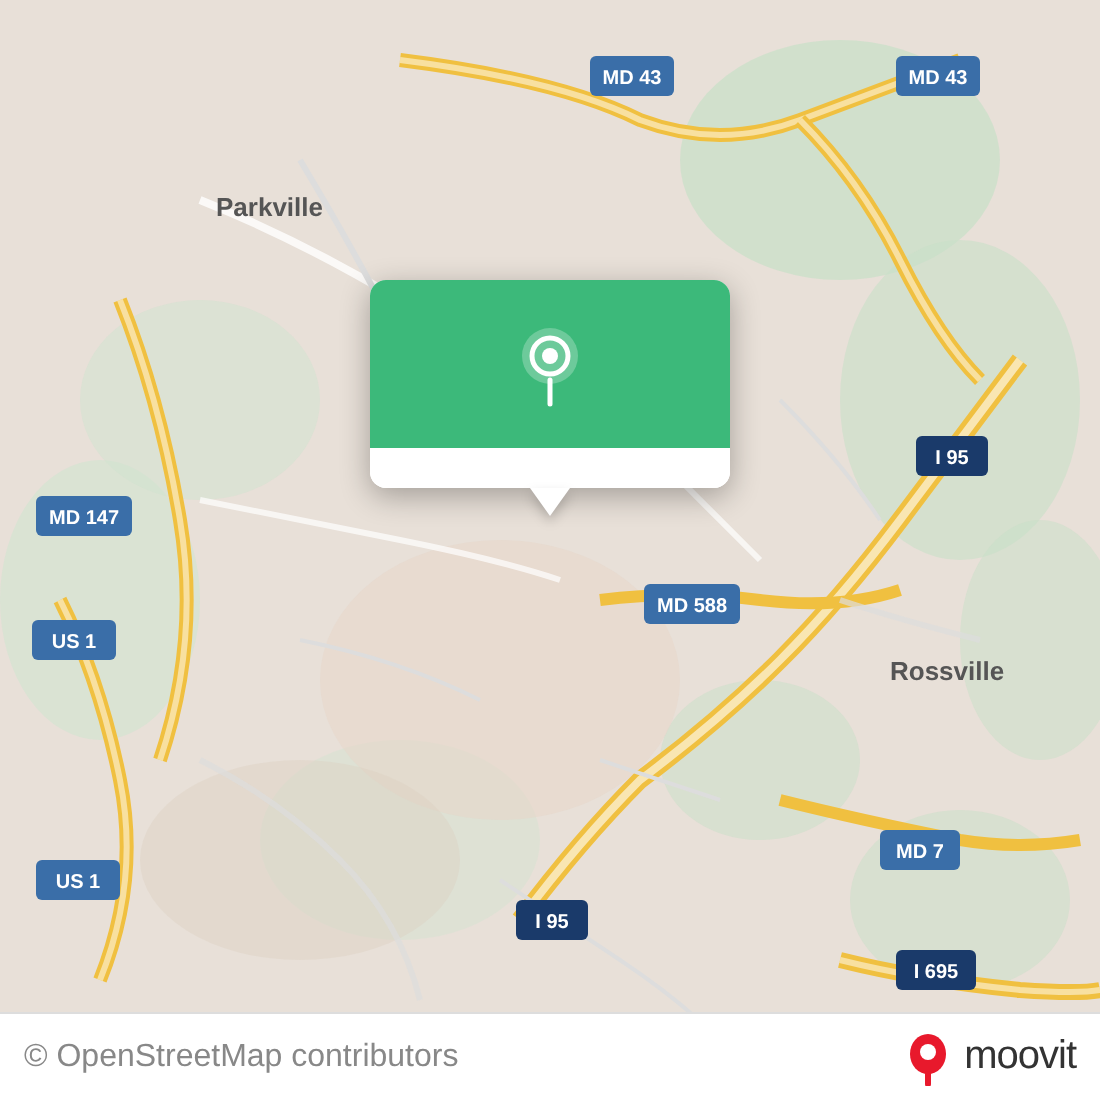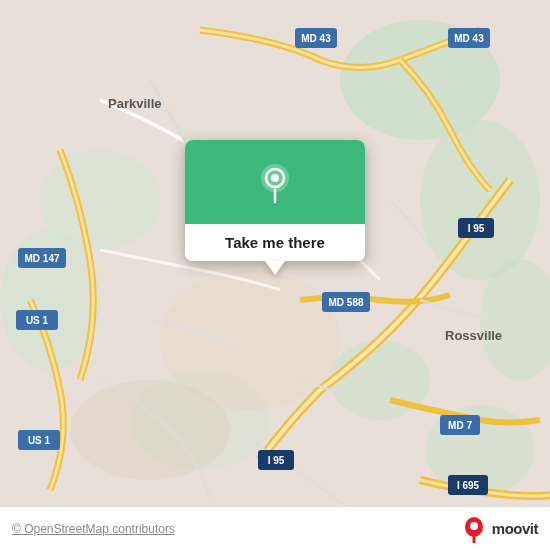--- a/index.html
+++ b/index.html
@@ -47,39 +47,38 @@
       color: #555;
     }
 
     #address-text {
       font-size: 13px;
       font-weight: bold;
       color: #222;
     }
 
     #osm-credit {
-      font-size: 12px;
+      font-size: 16px;
       color: #888;
-      text-decoration: underline;
     }
 
     #moovit-logo {
       display: flex;
       align-items: center;
       gap: 4px;
     }
 
     #moovit-icon {
       width: 28px;
       height: 28px;
     }
 
     #moovit-text {
-      font-size: 15px;
-      font-weight: bold;
+      font-size: 20px;
+      font-weight: normal;
       color: #333;
       letter-spacing: -0.5px;
     }
 
     
     #popup-card {
       position: absolute;
       top: 140px;
       left: 50%;
       transform: translateX(-50%);
@@ -232,21 +231,20 @@
     <div id="popup-top">
 
       <svg id="pin-icon" viewBox="0 0 44 44" xmlns="http://www.w3.org/2000/svg">
         <circle cx="22" cy="18" r="14" fill="white" opacity="0.25"></circle>
         <circle cx="22" cy="18" r="9" fill="none" stroke="white" stroke-width="2.5"></circle>
         <circle cx="22" cy="18" r="4" fill="white"></circle>
         <path d="M22,30 Q22,38 22,42" stroke="white" stroke-width="2.5" stroke-linecap="round" fill="none"></path>
       </svg>
     </div>
     <div id="popup-bottom">
-      <span id="popup-label">Take me there</span>
       <div id="popup-arrow"></div>
     </div>
   </div>
 
   <div id="bottom-bar">
     <div id="bottom-left">
       <span id="osm-credit">© OpenStreetMap contributors</span>
     </div>
     <div id="moovit-logo">
 

